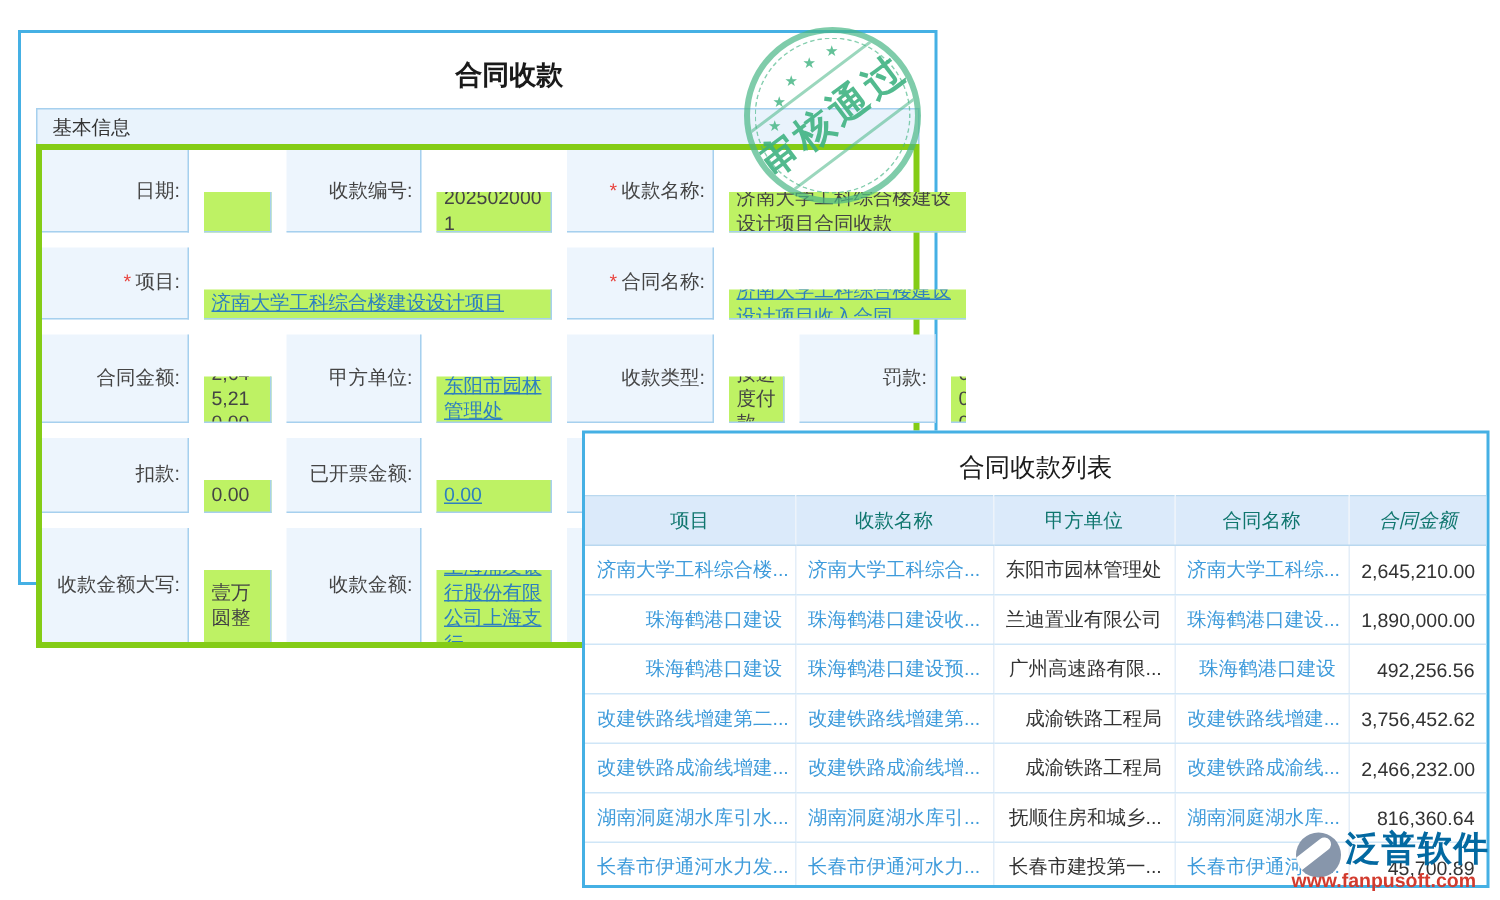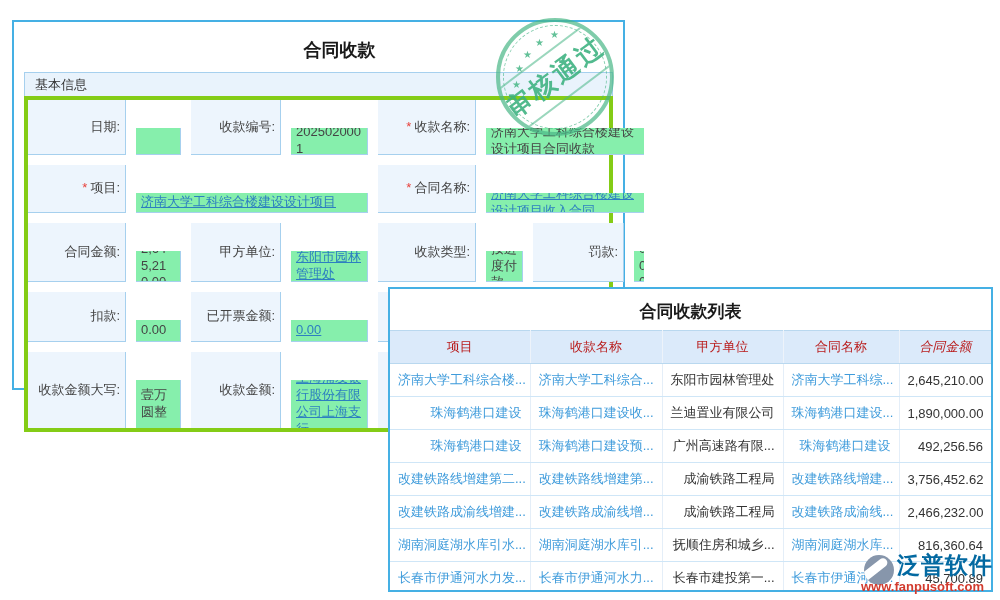--- a/index.html
+++ b/index.html
@@ -28,21 +28,21 @@
     grid-template-columns:98px 45px 90px 77px 98px 37px 91px 1fr;
     grid-template-rows:55px 48px 59px 50px 76px;
     border:4px solid #84cc16; font-size:13px; color:#444; background:#fff;gap:10px;
   }
   .cell {
     border-right:1px solid #a6d0ee; border-bottom:1px solid #a6d0ee;
     display:flex; align-items:center; padding:2px 5px; box-sizing:border-box;
     line-height:1.3; word-break:break-all; overflow:hidden;
   }
   .lab { background:#edf5fd; justify-content:flex-end; text-align:right; }
-  .val { background:#86efac;margin-top:28px; }
+  .val { background:#bef264;margin-top:28px; }
   .s3  { grid-column:span 3; }
   .last{ border-right:none; }
   .bot { border-bottom:none; }
   .req { color:#e8413c; margin-right:3px; }
   .flink { color:#2d7fc0; text-decoration:underline; cursor:pointer; }
 
   
   .stamp {
     position:absolute; left:496px; top:18px; width:118px; height:118px;
     border:4px solid rgba(72,182,134,.7); border-radius:50%;
@@ -66,25 +66,25 @@
   }
 
   
   .list-panel {
     position:absolute; left:388px; top:287px; width:605px; height:305px;
     background:#fff; border:2px solid #45b0e4; box-sizing:border-box;
     z-index:5; overflow:hidden;
   }
   .list-title {
     height:41px; line-height:46px; text-align:center;
-    font-size:17px; font-weight:bold; color:#1a1a1a;
+    font-size:17px; font-weight:normal; color:#1a1a1a;
   }
   table.list { width:100%; border-collapse:collapse; table-layout:fixed; font-size:13px; }
   table.list th {
-    background:#dbeafa; color:#b91c1c; font-weight:normal; height:32px;
+    background:#dbeafa; color:#0f766e; font-weight:normal; height:32px;
     border-top:1px solid #b9d8ef; border-bottom:1px solid #b9d8ef;
     border-right:1px solid #edf3fa; padding:0 9px;
   }
   table.list th:last-child { border-right:none;font-style:italic; }
   table.list td {
     height:33px; border-bottom:1px solid #cfe6f7; border-right:1px solid #e4eef8;
     padding:0 8px; overflow:hidden; white-space:nowrap; box-sizing:border-box;text-align:right;
   }
   table.list td:last-child { border-right:none; }
   td.c-link   { color:#3e9bdb; cursor:pointer; }

